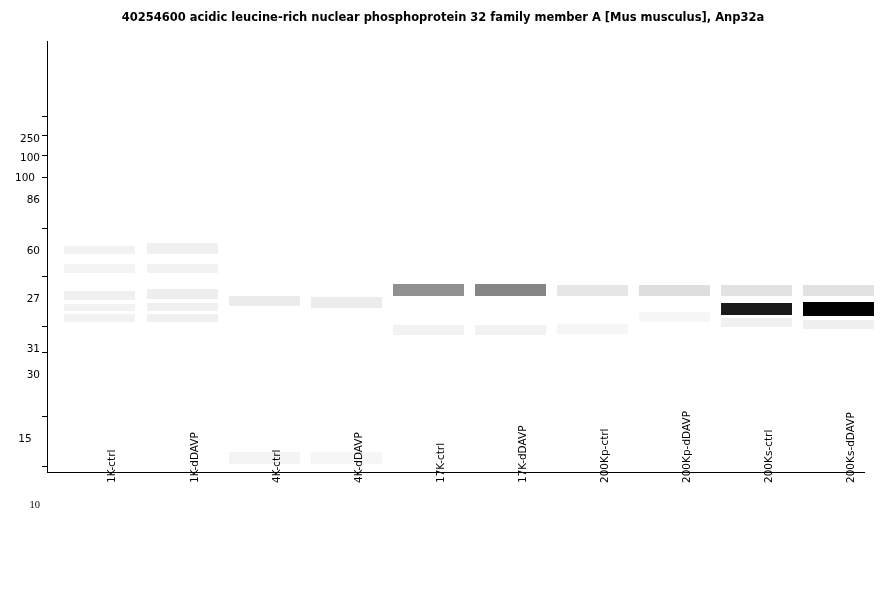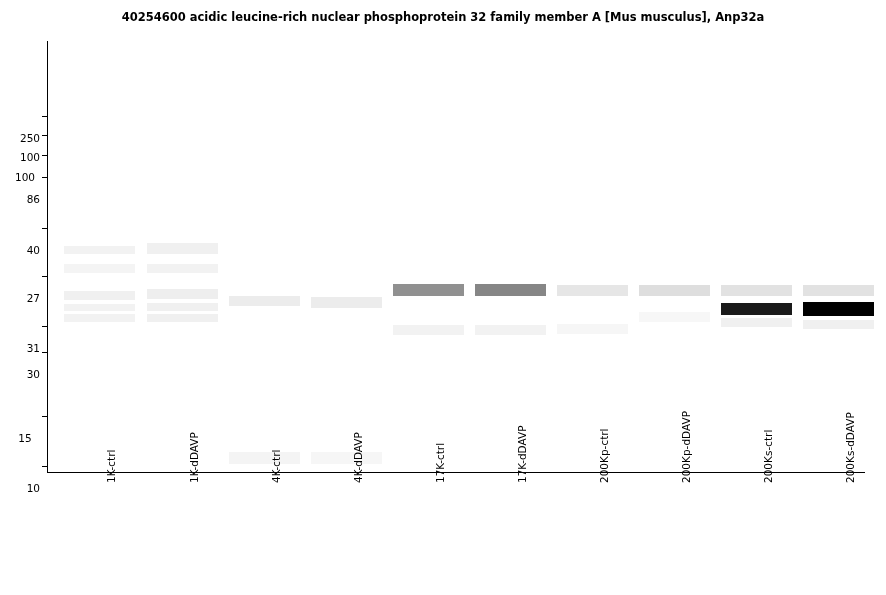--- a/index.html
+++ b/index.html
@@ -161,26 +161,26 @@
           <div class="band" style="left: 0px; width: 71px; top: 279px; height: 9px; background: rgb(240, 240, 240);"></div>
         </div>
       </div>
   </div>
 
   <div id="ticklabels">
       <div class="ticklabel" style="left: 10px; width: 30px; top: 109px; right: auto;">250</div>
       <div class="ticklabel" style="left: 10px; width: 30px; top: 128px; right: auto;">100</div>
       <div class="ticklabel" style="left: 10px; width: 30px; top: 148px; right: auto; text-align: center;">100</div>
       <div class="ticklabel" style="left: 10px; width: 30px; top: 170px; right: auto;">86</div>
-      <div class="ticklabel" style="left: 10px; width: 30px; top: 221px; right: auto;">40</div>
+      <div class="ticklabel" style="left: 10px; width: 30px; top: 221px; right: auto;">60</div>
       <div class="ticklabel" style="left: 10px; width: 30px; top: 269px; right: auto;">27</div>
       <div class="ticklabel" style="left: 10px; width: 30px; top: 319px; right: auto;">31</div>
       <div class="ticklabel" style="left: 10px; width: 30px; top: 345px; right: auto;">30</div>
       <div class="ticklabel" style="left: 10px; width: 30px; top: 409px; right: auto; text-align: center;">15</div>
-      <div class="ticklabel" style="left: 10px; width: 30px; top: 459px; right: auto;">10</div>
+      <div class="ticklabel" style="left: 10px; width: 30px; top: 476px; right: auto; font-family: Liberation Serif, serif;">10</div>
     </div>
   <div id="lanelabels">
       <div class="lane-label" style="left: 104.5px; top: 483px;">1K-ctrl</div>
       <div class="lane-label" style="left: 187.5px; top: 483px;">1K-dDAVP</div>
       <div class="lane-label" style="left: 269.5px; top: 483px;">4K-ctrl</div>
       <div class="lane-label" style="left: 351.5px; top: 483px;">4K-dDAVP</div>
       <div class="lane-label" style="left: 433.5px; top: 483px;">17K-ctrl</div>
       <div class="lane-label" style="left: 515.5px; top: 483px;">17K-dDAVP</div>
       <div class="lane-label" style="left: 597.5px; top: 483px;">200Kp-ctrl</div>
       <div class="lane-label" style="left: 679.5px; top: 483px;">200Kp-dDAVP</div>

